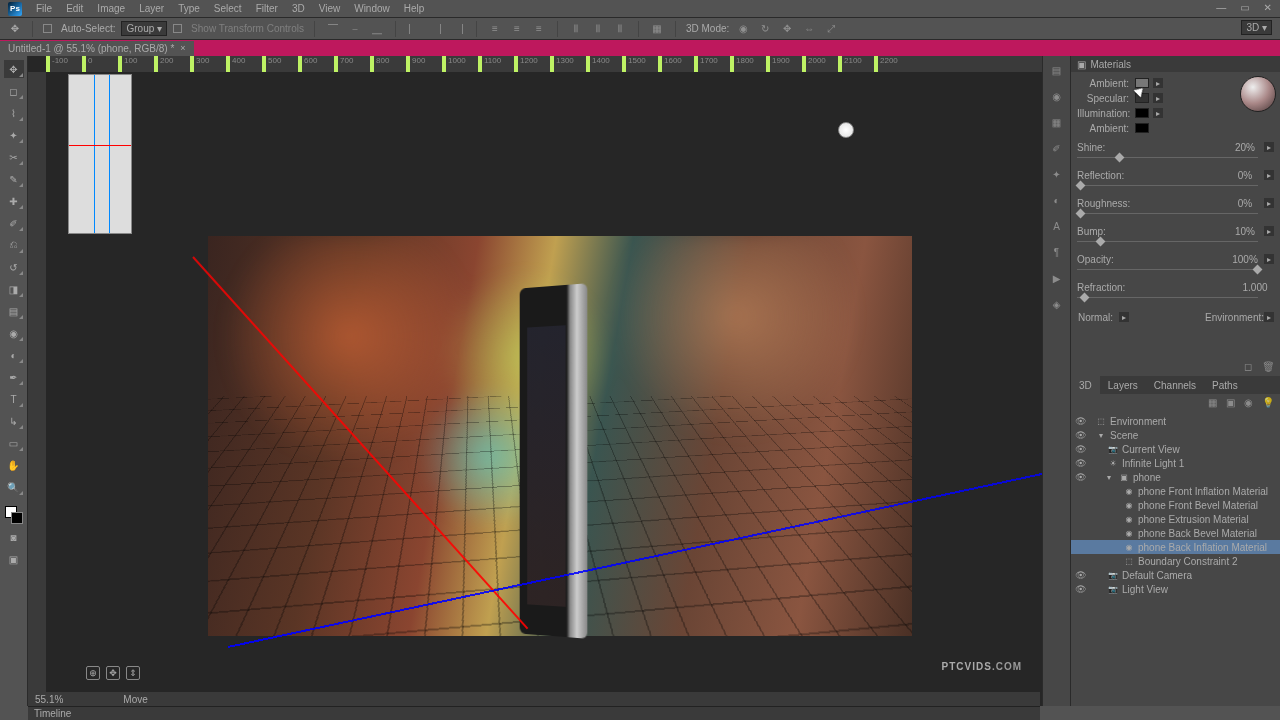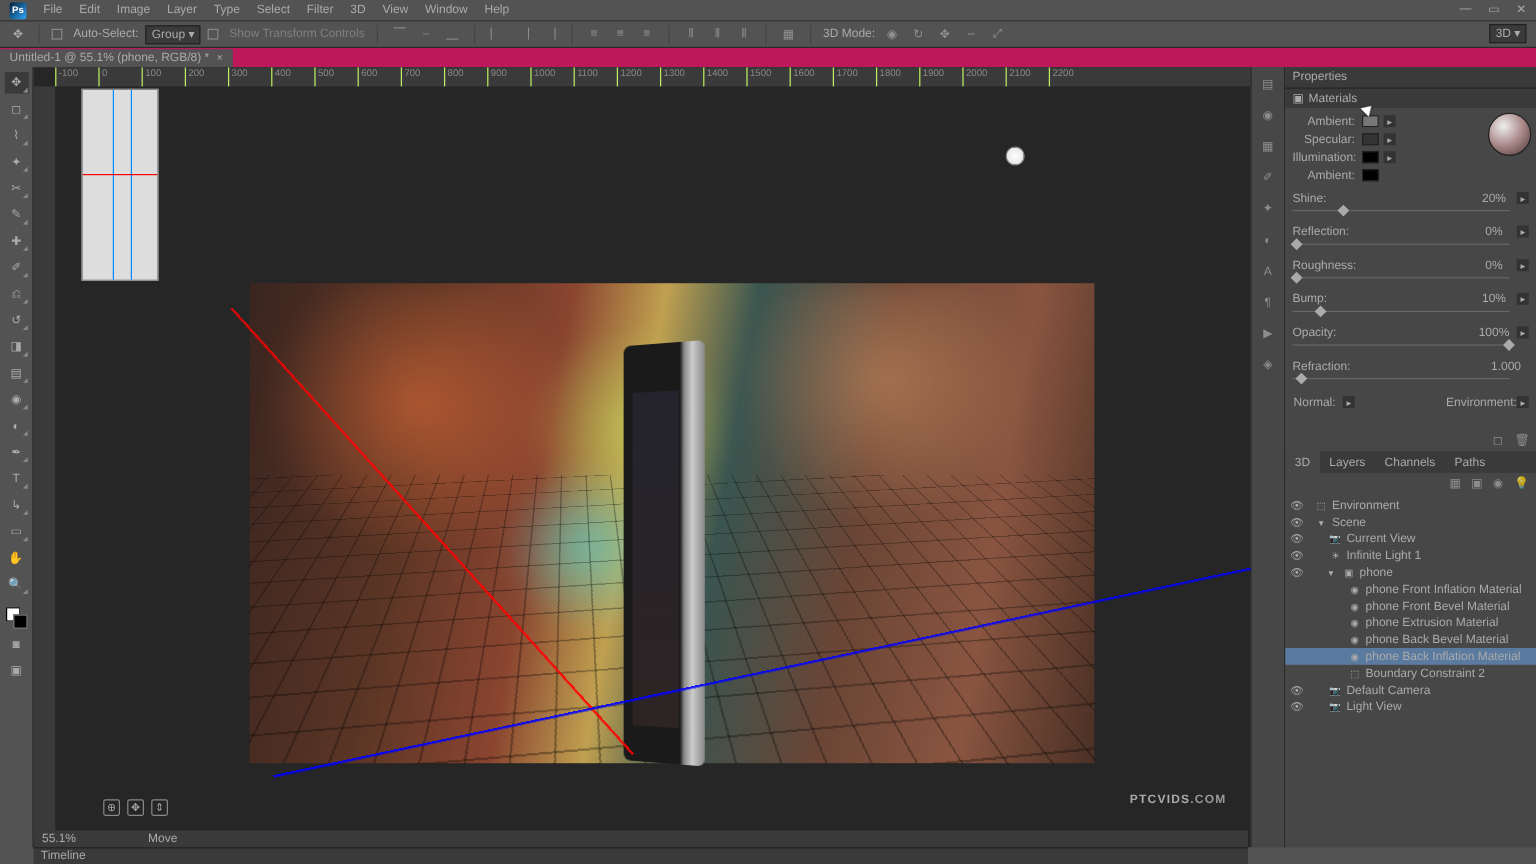--- a/index.html
+++ b/index.html
@@ -21,21 +21,21 @@
 .main{display:flex;height:calc(100% - 70px)}
 .ltools{width:28px;background:#535353;display:flex;flex-direction:column;align-items:center;padding-top:4px;gap:4px;border-right:1px solid #2a2a2a}
 .ltools .tool{width:20px;height:18px;display:flex;align-items:center;justify-content:center;position:relative}
 .ltools .tool.active{background:#3a3a3a}
 .ltools .tool.tri::after{content:"";position:absolute;right:1px;bottom:1px;border:2px solid transparent;border-right-color:#888;border-bottom-color:#888}
 .ltools .swatch{width:18px;height:18px;position:relative;margin-top:6px}
 .ltools .fg{width:12px;height:12px;background:#fff;border:1px solid #000;position:absolute;top:0;left:0}
 .ltools .bg{width:12px;height:12px;background:#000;border:1px solid #888;position:absolute;bottom:0;right:0}
 .canvas-area{flex:1;background:#262626;position:relative;overflow:hidden}
 .ruler-h{position:absolute;top:0;left:18px;right:0;height:16px;background:#3a3a3a;display:flex}
-.ruler-h .tick{width:36px;border-left:1px solid #bef264;font-size:8px;padding-left:2px;color:#888}
+.ruler-h .tick{width:36px;border-left:4px solid #bef264;font-size:8px;padding-left:2px;color:#888}
 .ruler-v{position:absolute;top:16px;left:0;width:18px;bottom:0;background:#3a3a3a}
 .preview{position:absolute;top:18px;left:40px;width:64px;height:160px;background:#ddd;border:1px solid #888}
 .preview .gv{position:absolute;top:0;bottom:0;width:1px;background:#08f}
 .preview .gh{position:absolute;left:0;right:0;height:1px;background:#f00}
 .canvas-img{position:absolute;top:180px;left:180px;width:704px;height:400px;background:linear-gradient(100deg,#3a2520 0%,#5a3525 20%,#8a4530 35%,#c0a050 45%,#3a5550 55%,#6a4535 70%,#8a5540 85%,#4a3025 100%);overflow:hidden}
 .canvas-img::before{content:"";position:absolute;inset:0;background:radial-gradient(circle at 20% 25%,rgba(255,120,60,.5) 0%,transparent 20%),radial-gradient(circle at 45% 30%,rgba(200,255,100,.4) 0%,transparent 18%),radial-gradient(circle at 40% 55%,rgba(80,220,220,.6) 0%,transparent 15%),radial-gradient(circle at 75% 20%,rgba(255,180,120,.4) 0%,transparent 20%);filter:blur(8px)}
 .grid3d{position:absolute;top:40%;left:-10%;right:-10%;bottom:-20%;background-image:repeating-linear-gradient(80deg,rgba(0,0,0,.3) 0,rgba(0,0,0,.3) 1px,transparent 1px,transparent 20px),repeating-linear-gradient(-5deg,rgba(0,0,0,.3) 0,rgba(0,0,0,.3) 1px,transparent 1px,transparent 20px);transform:perspective(400px) rotateX(55deg);transform-origin:top}
 .phone{position:absolute;top:230px;left:490px;width:70px;height:350px;background:linear-gradient(90deg,#1a1a1a 0%,#1a1a1a 70%,#888 75%,#ccc 85%,#888 100%);border-radius:6px;transform:perspective(600px) rotateY(-15deg)}
 .phone::before{content:"";position:absolute;top:40px;left:8px;width:40px;height:280px;background:linear-gradient(180deg,#2a2a3a,#3a2a2a);opacity:.6}
 .axis-r{position:absolute;top:200px;left:165px;width:500px;height:2px;background:linear-gradient(90deg,rgba(255,0,0,.8),rgba(255,0,0,.9));transform-origin:left;transform:rotate(48deg)}
@@ -238,23 +238,20 @@
       <div class="ri">✐</div>
       <div class="ri">✦</div>
       <div class="ri">◐</div>
       <div class="ri">A</div>
       <div class="ri">¶</div>
       <div class="ri">▶</div>
       <div class="ri">◈</div>
     </div>
     <div class="rpanels">
       <div class="props">
-        <div class="panel-hdr">
-            <span>Properties</span>
-          </div>
         <div class="sub">
             <span>▣</span>
             <span>Materials</span>
           </div>
         <div class="body">
           <div class="matball"></div>
           <div class="row">
               <span class="lbl">Ambient:</span>
               <span class="sw" style="background:#777"></span>
               <span class="fold">▸</span>

